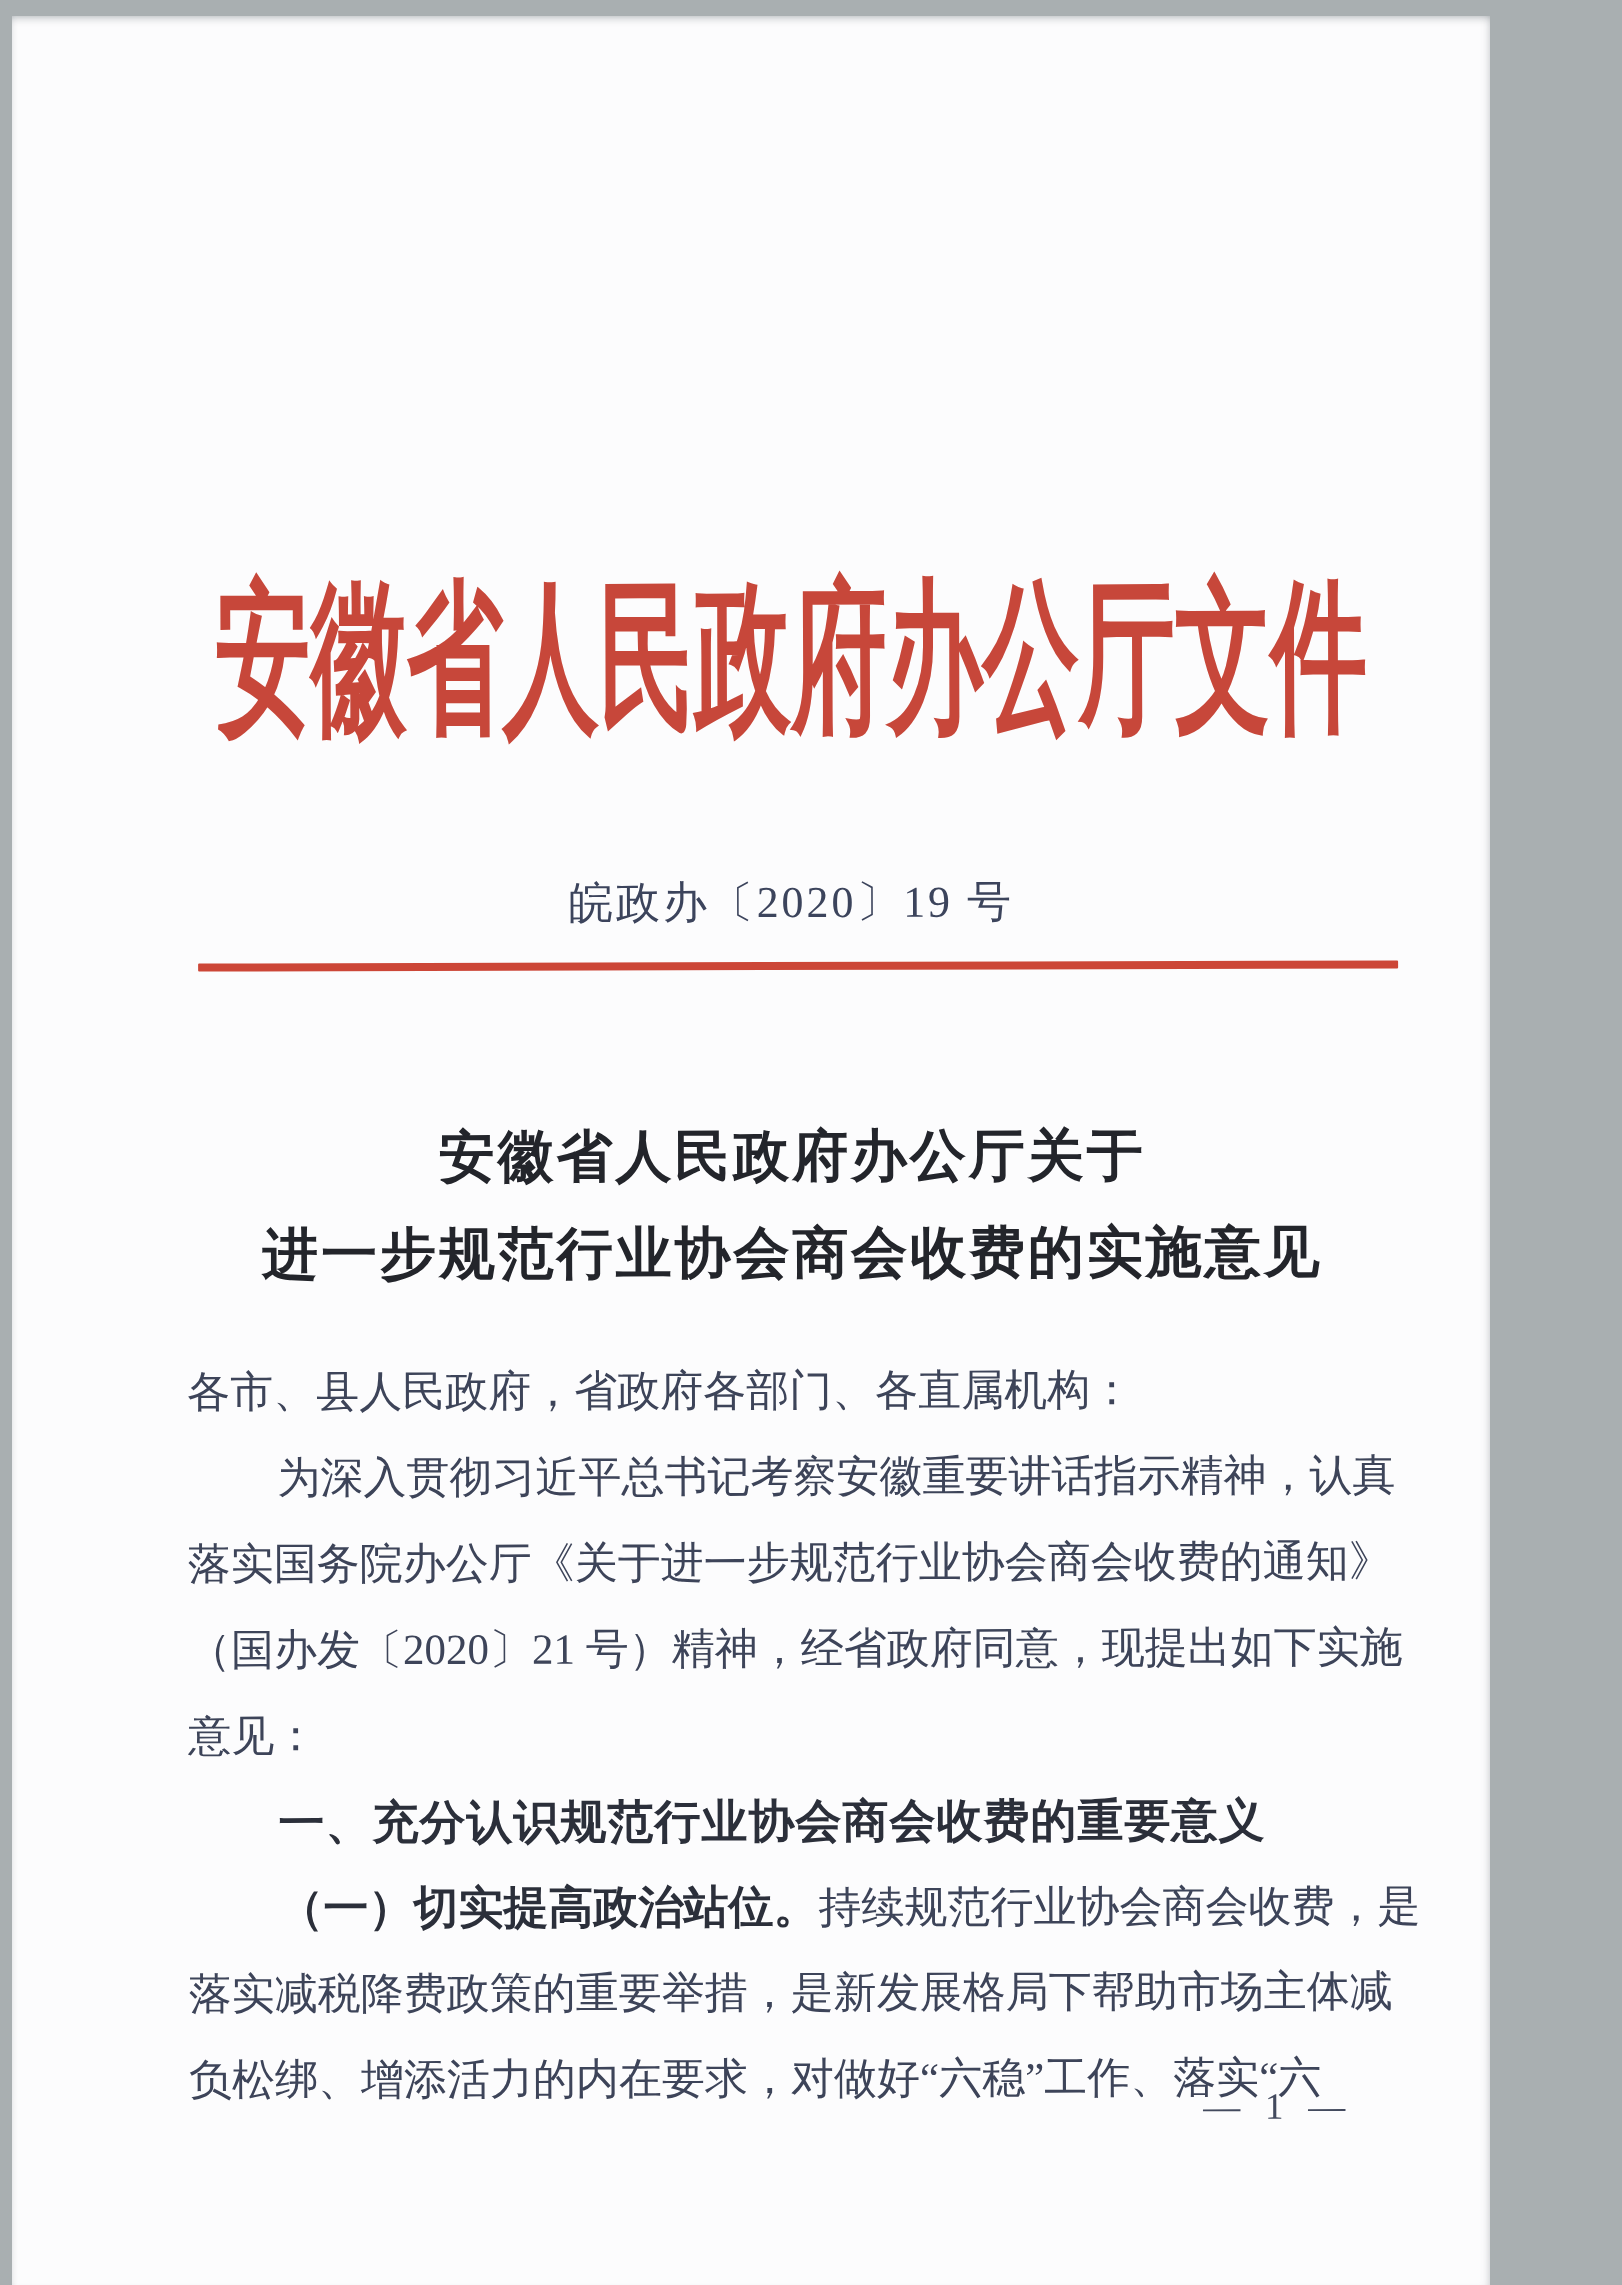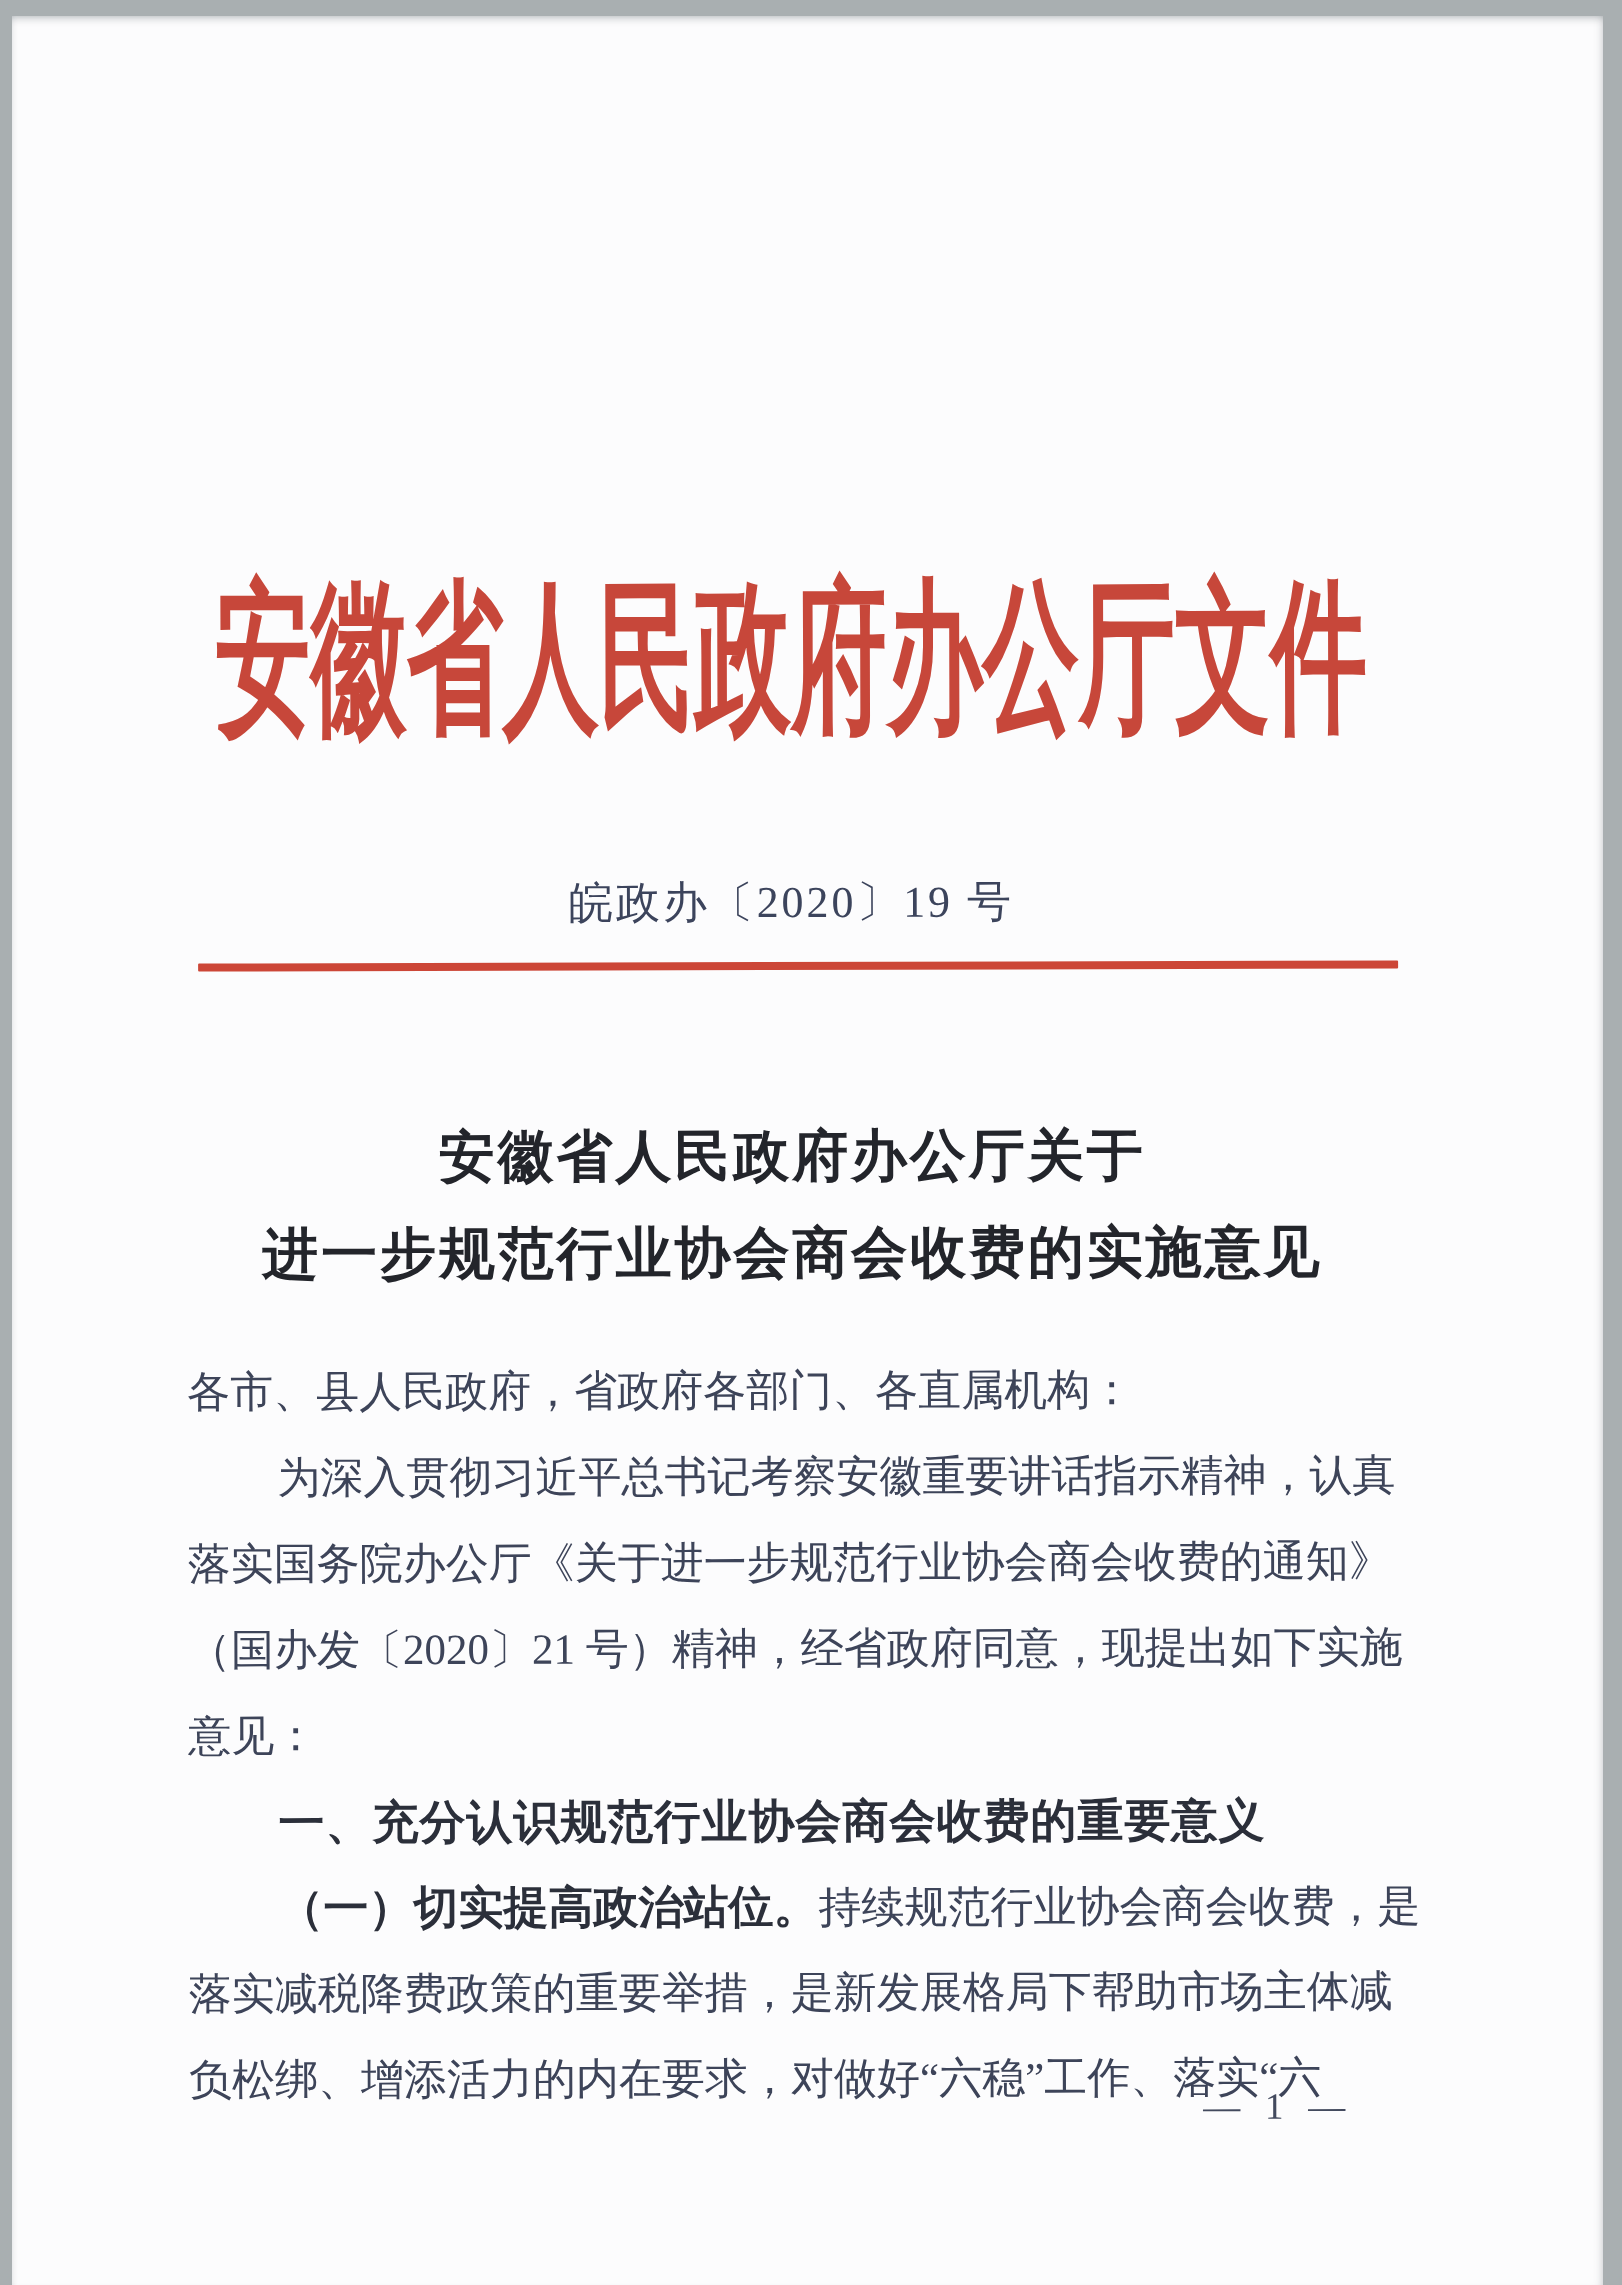--- a/index.html
+++ b/index.html
@@ -11,21 +11,21 @@
     height: 2286px;
     position: relative;
     background: #a9afb1;
     font-family: "Liberation Serif", "DejaVu Serif", serif;
     overflow: hidden;
   }
   .page {
     position: absolute;
     left: 11.7px;
     top: 15.6px;
-    width: 1591px;
+    width: 1478px;
     bottom: 0;
     background: #fcfcfd;
     box-shadow: inset 0 6.8px 9.8px -5.9px rgba(88, 98, 104, 0.45),
                 inset -6.8px 0 9.8px -6.8px rgba(88, 98, 104, 0.30),
                 inset 3.9px 0 7.8px -5.9px rgba(88, 98, 104, 0.25);
   }
   .content {
     position: absolute;
     left: 174px;   
     top: 0;

